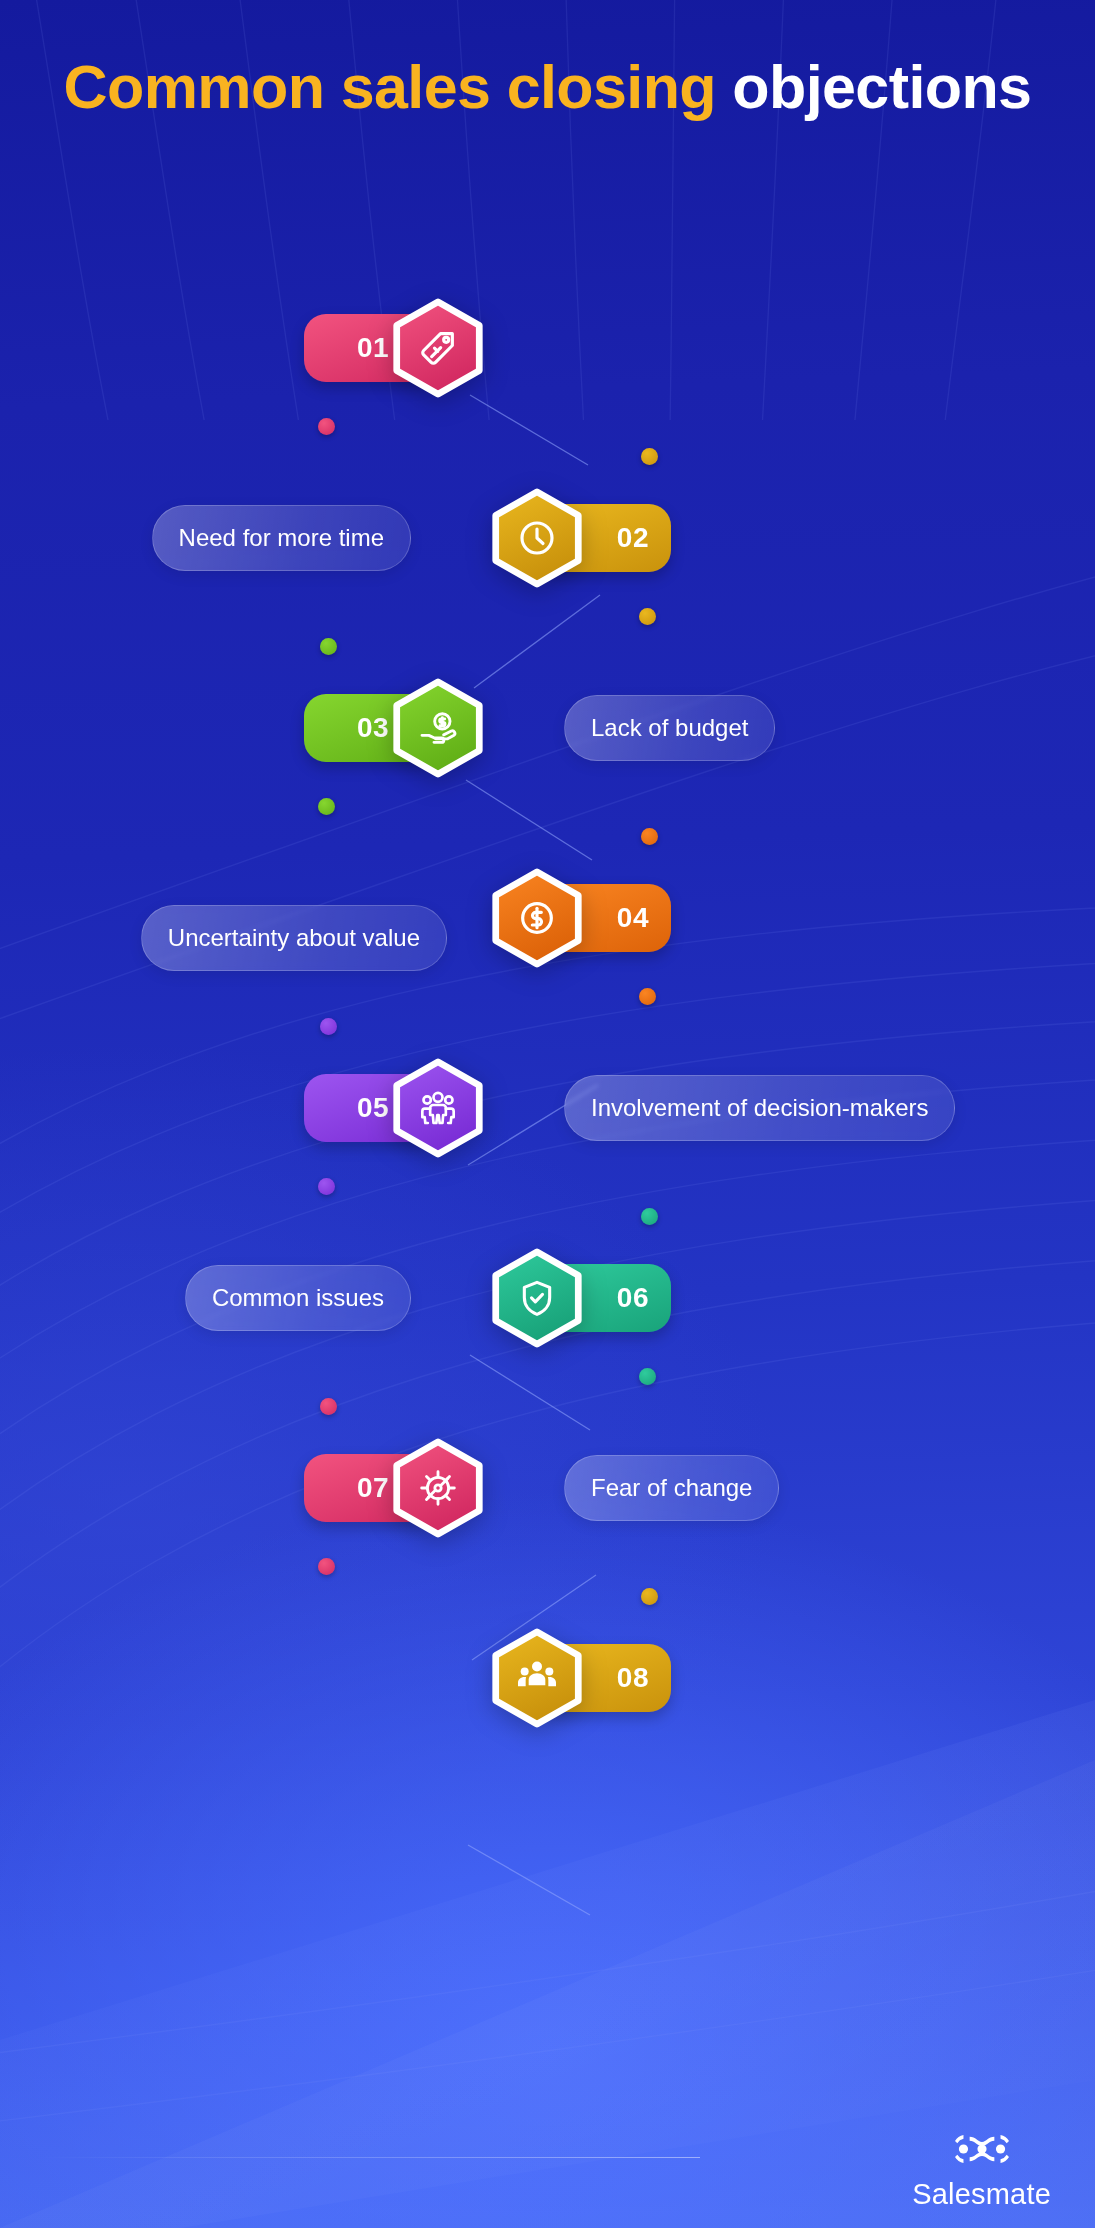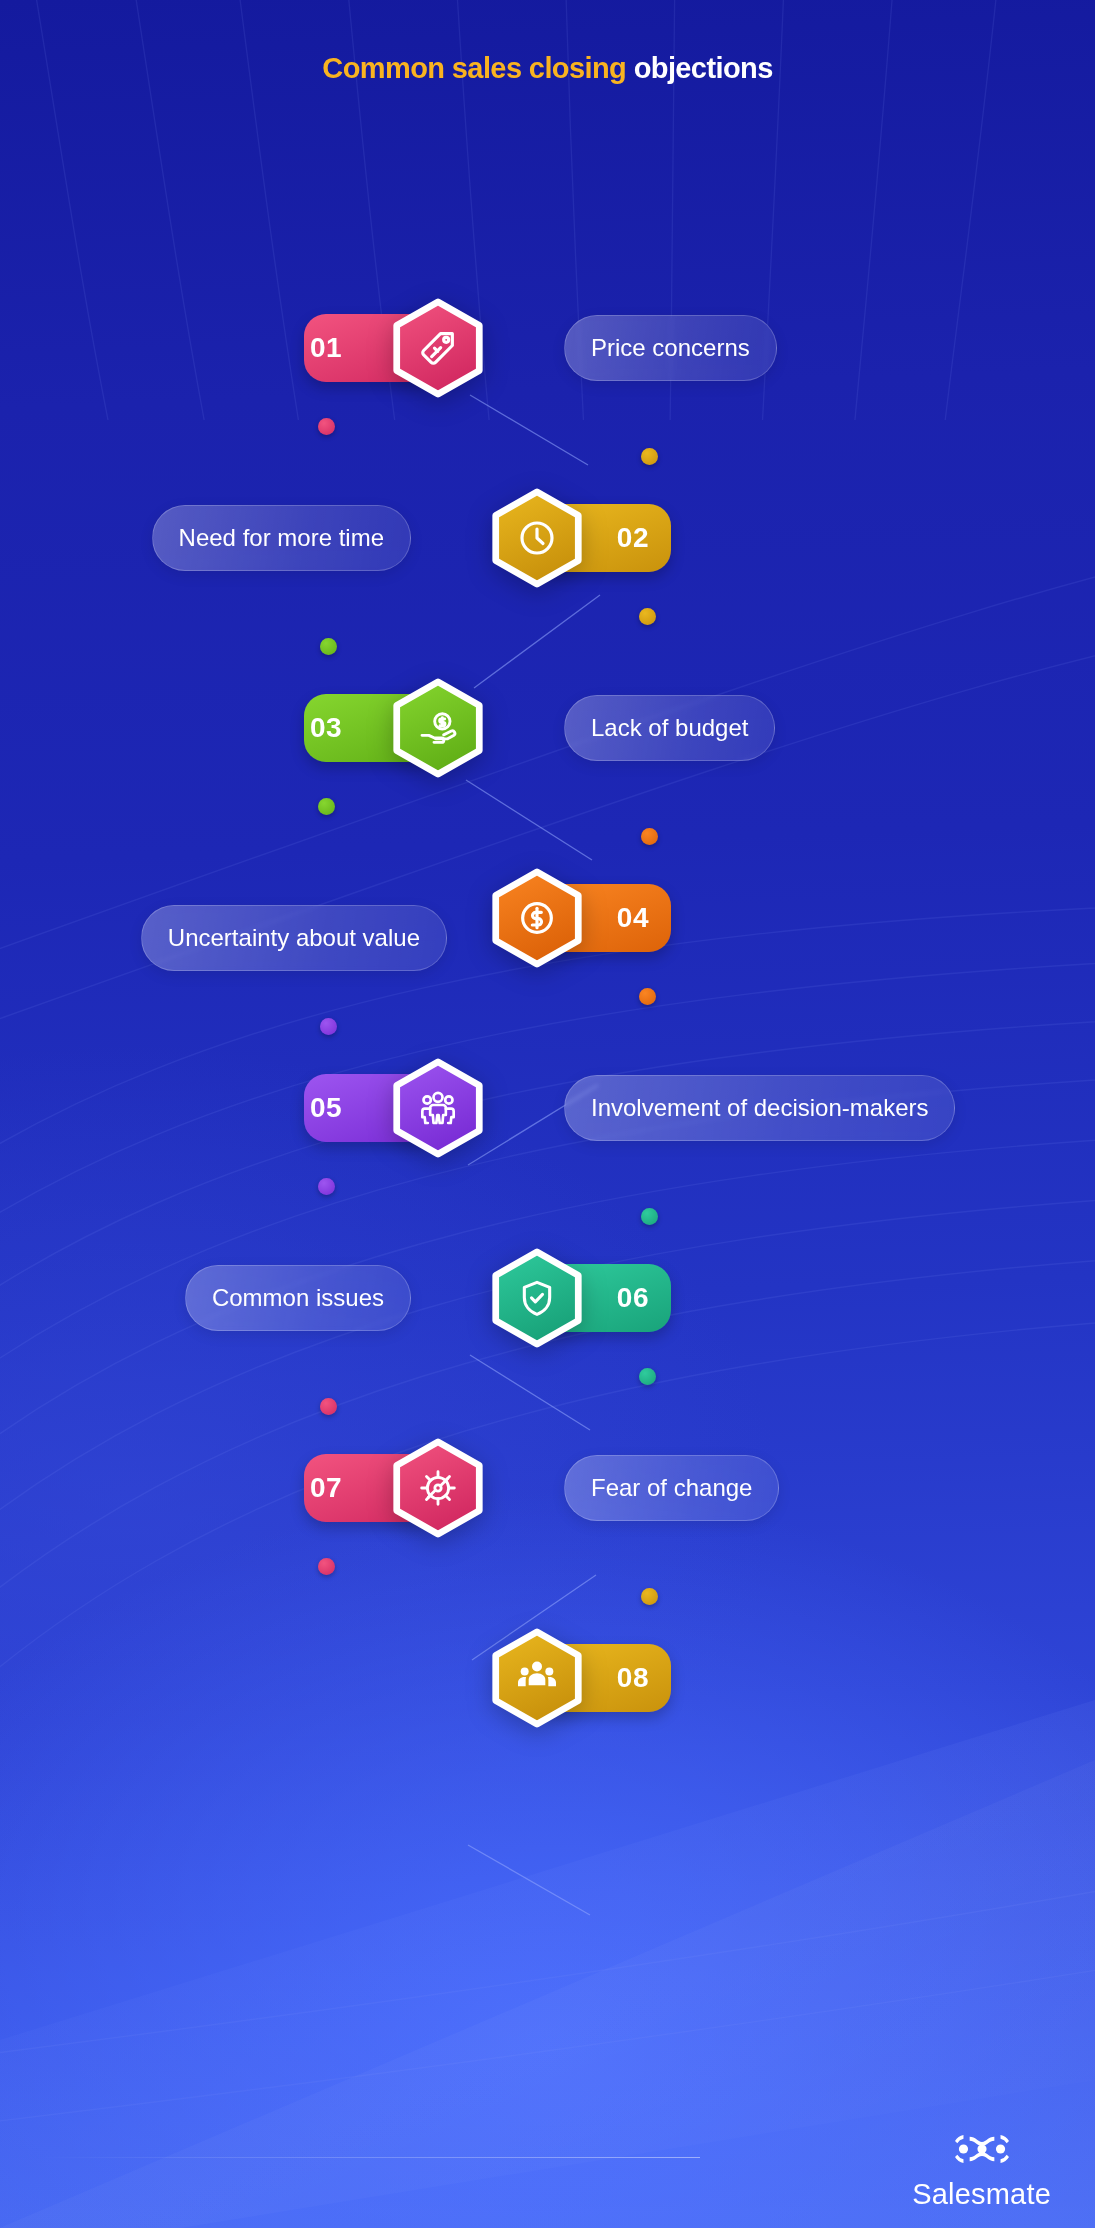--- a/index.html
+++ b/index.html
@@ -22,41 +22,41 @@
   #bgArcs { position:absolute; inset:0; width:100%; height:100%; opacity:.55; }
   #bgArcs path { fill:none; stroke:#7f93f5; stroke-opacity:.22; stroke-width:1.4; }
   #bgArcsTop { position:absolute; top:0; left:0; width:100%; height:420px; opacity:.5; }
   #bgArcsTop path { fill:none; stroke:#8ea0ff; stroke-opacity:.22; stroke-width:1.3; }
   #bgSheen { position:absolute; inset:0; width:100%; height:100%; }
 
   
   .title {
     position:absolute; top:52px; left:0; width:100%;
     text-align:center;
-    font-size:29px; font-weight:bold; letter-spacing:-0.6px;
+    font-size:61px; font-weight:bold; letter-spacing:-0.6px;
     line-height:1.15;
     white-space:nowrap;
   }
   .title .accent { color:#f9b320; }
   .title .plain  { color:#ffffff; }
 
   
   .row { position:absolute; left:0; width:1095px; height:96px; }
   .row-inner { position:relative; width:100%; height:100%; }
 
   
   .numchip {
     position:absolute; top:14px;
     width:132px; height:68px;
     border-radius:22px;
     display:flex; align-items:center;
     color:#fff; font-size:28px; font-weight:bold; letter-spacing:.5px;
     box-shadow:0 6px 14px rgba(0,0,0,.22);
   }
-  .numchip.left  { justify-content:flex-start; padding-left:6px; }
+  .numchip.left  { justify-content:center; padding-left:6px; }
   .numchip.right { justify-content:flex-end;  padding-right:22px;text-align:center; }
 
   
   .hexwrap { position:absolute; top:0; width:96px; height:96px; }
   .hexwrap svg { display:block; width:96px; height:96px; overflow:visible;
                  filter:drop-shadow(0 6px 12px rgba(0,0,0,.25)); }
   .hexwrap .hexico { position:absolute; top:0; left:0; width:96px; height:96px;
                      display:flex; align-items:center; justify-content:center; }
   .hexwrap .hexico svg { width:40px; height:40px; filter:none; }
 
@@ -173,23 +173,20 @@
             <div class="hexico">
               <svg viewBox="0 0 24 24">
                 <g fill="none" stroke="#fff" stroke-width="1.9" stroke-linecap="round" stroke-linejoin="round">
                   <path d="M20.6 3.4h-7.1L3.4 13.5a1.8 1.8 0 0 0 0 2.6l4.5 4.5a1.8 1.8 0 0 0 2.6 0L20.6 10.5z"></path>
                   <circle cx="16.9" cy="7.1" r="1.5"></circle>
                   <path d="M8.2 17.2l5.4-5.4"></path>
                   <path d="M9.9 12.1l1.9 1.9"></path>
                 </g>
               </svg>
             </div>
-          </div>
-          <div class="pill" style="left: 564px;">
-            <span>Price concerns</span>
           </div>
         </div>
       </div>
       <div class="row" style="top: 490px;">
         <div class="row-inner">
           <div class="dot" style="background: radial-gradient(circle at 35% 30%, rgb(234, 184, 31), rgb(201, 146, 12)); left: 640.5px; top: -42px;"></div>
           <div class="dot" style="background: radial-gradient(circle at 35% 30%, rgb(234, 184, 31), rgb(201, 146, 12)); left: 638.5px; top: 118px;"></div>
           <div class="numchip right" style="background: linear-gradient(160deg, rgb(234, 184, 31) 0%, rgb(201, 146, 12) 100%); left: 539px;">
             <span>02</span>
           </div>

